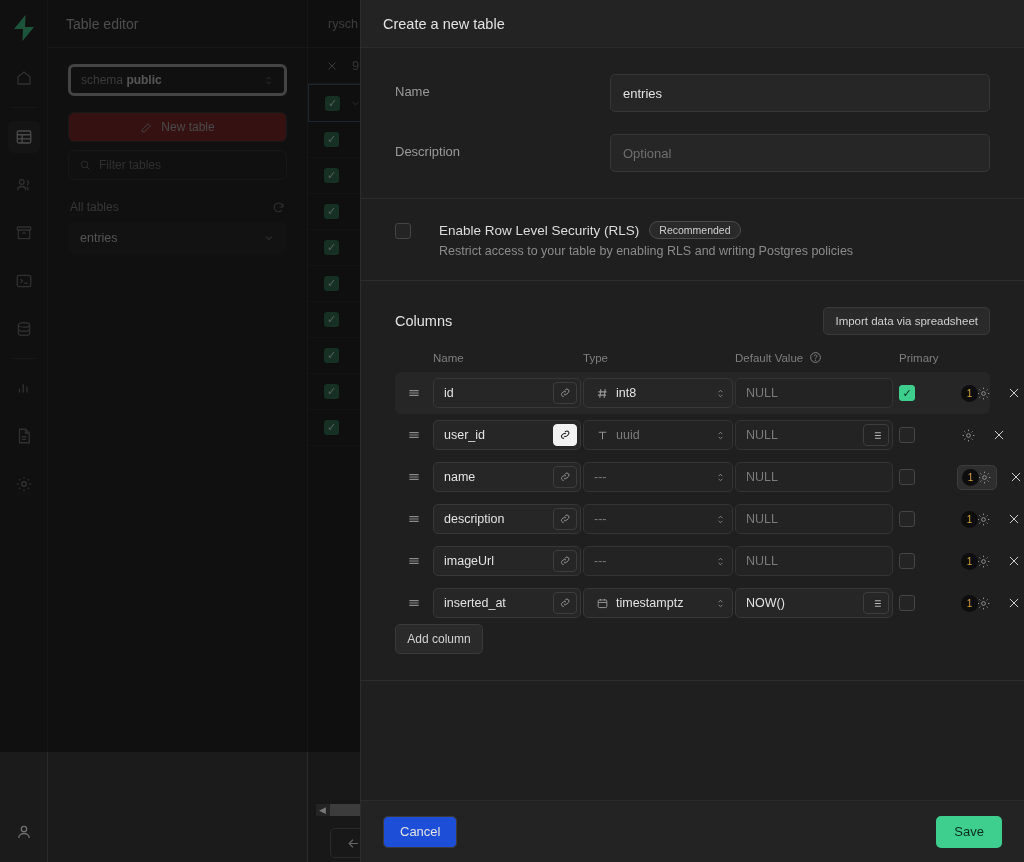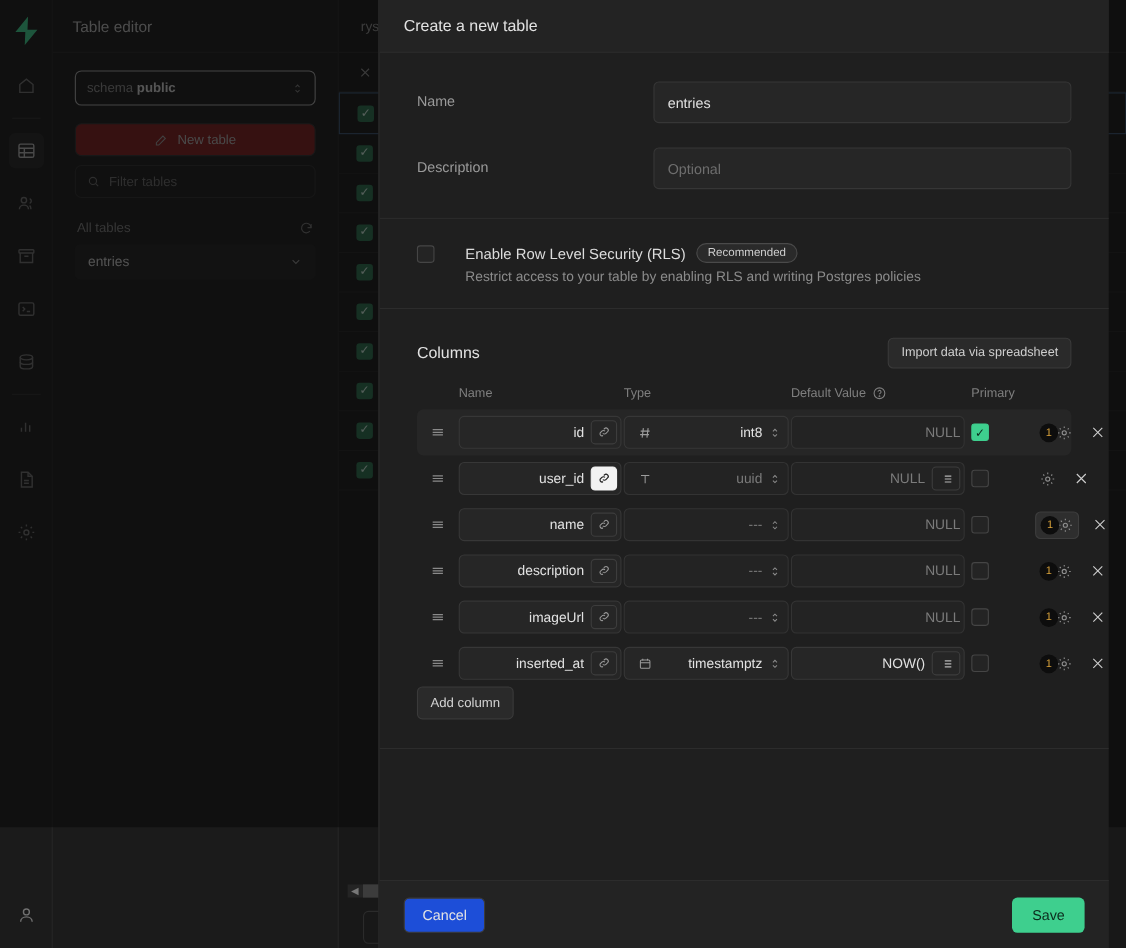--- a/index.html
+++ b/index.html
@@ -34,21 +34,21 @@
     width: 260px; height: 862px; background: #1b1b1b;
     border-right: 1px solid #2a2a2a;
   }
   .nav-title {
     height: 48px; display: flex; align-items: center;
     padding: 0 18px; font-size: 14px; color: #b9b9b9;
     border-bottom: 1px solid #2a2a2a;
   }
   .nav-body { padding: 16px 20px 0 20px; }
   .schema-select {
-    height: 32px; border: 1px solid #a3a3a3; border-radius: 6px;
+    height: 32px; border: 3px solid #a3a3a3; border-radius: 6px;
     display: flex; align-items: center; padding: 0 10px;
     font-size: 12px; color: #8a8a8a; margin-bottom: 16px;
     justify-content: space-between;
   }
   .schema-select b { color: #d0d0d0; font-weight: 600; }
   .newtable-btn {
     height: 30px; border: 1px solid #303030; border-radius: 6px;
     display:flex; align-items:center; justify-content:center; gap: 8px;
     font-size: 12px; color: #b0b0b0; margin-bottom: 8px; background: #7f1d1d;
   }
@@ -96,21 +96,21 @@
   .backbtn {
     position: absolute; left: 22px; bottom: 4px; width: 46px; height: 30px;
     border: 1px solid #2b2b2b; border-radius: 5px;
     display:flex; align-items:center; justify-content:center; color: #666; font-size: 14px;
   }
 
   .scrim { position: absolute; inset: 0; background: rgba(10,10,10,0.62); }
 
   
   .panel {
-    position: absolute; top: 0; right: 16px; width: 664px; height: 862px;
+    position: absolute; top: 0; right: 0; width: 664px; height: 862px;
     background: #1f1f1f; border-left: 1px solid #2c2c2c;
     display: flex; flex-direction: column;
     color: #d4d4d4;
   }
   .panel-head {
     height: 48px; flex: 0 0 48px; display: flex; align-items: center;
     padding: 0 22px; border-bottom: 1px solid #2c2c2c;
     background: #232323;
   }
   .panel-head h1 { font-size: 14.5px; font-weight: 400; color: #e2e2e2; }
@@ -165,21 +165,21 @@
   .c-type { width: 150px; flex: 0 0 150px; margin-left: 2px;}
   .c-def  { width: 158px; flex: 0 0 158px; margin-left: 2px;}
   .c-pri  { width: 64px; flex: 0 0 64px; display:flex; align-items:center; padding-left: 6px;}
   .c-act  { flex: 1; display:flex; align-items:center; gap: 8px; }
 
   .cell {
     height: 30px; background: #262626; border: 1px solid #373737; border-radius: 5px;
     display: flex; align-items: center; padding: 0 3px 0 10px;
     font-size: 12.5px; color: #e2e2e2; gap: 6px;
   }
-  .cell .txt { flex: 1; overflow: hidden; white-space: nowrap; text-align: right; }
+  .cell .txt { flex: 1; overflow: hidden; white-space: nowrap; }
   .cell.muted .txt { color: #7b7b7b; }
   .cell.empty { background: #232323; border-color: #333; }
   .link-btn {
     width: 24px; height: 22px; border: 1px solid #3d3d3d; border-radius: 4px;
     display: flex; align-items: center; justify-content: center;
     color: #9a9a9a; flex: 0 0 24px;
   }
   .link-btn.on { background: #f2f2f2; color: #1c1c1c; border-color: #f2f2f2; }
   .type-ico { color: #9c9c9c; display:flex; align-items:center; width: 16px; flex: 0 0 16px; justify-content:center;}
   .chev { color: #8c8c8c; flex: 0 0 14px; display:flex; align-items:center; }

